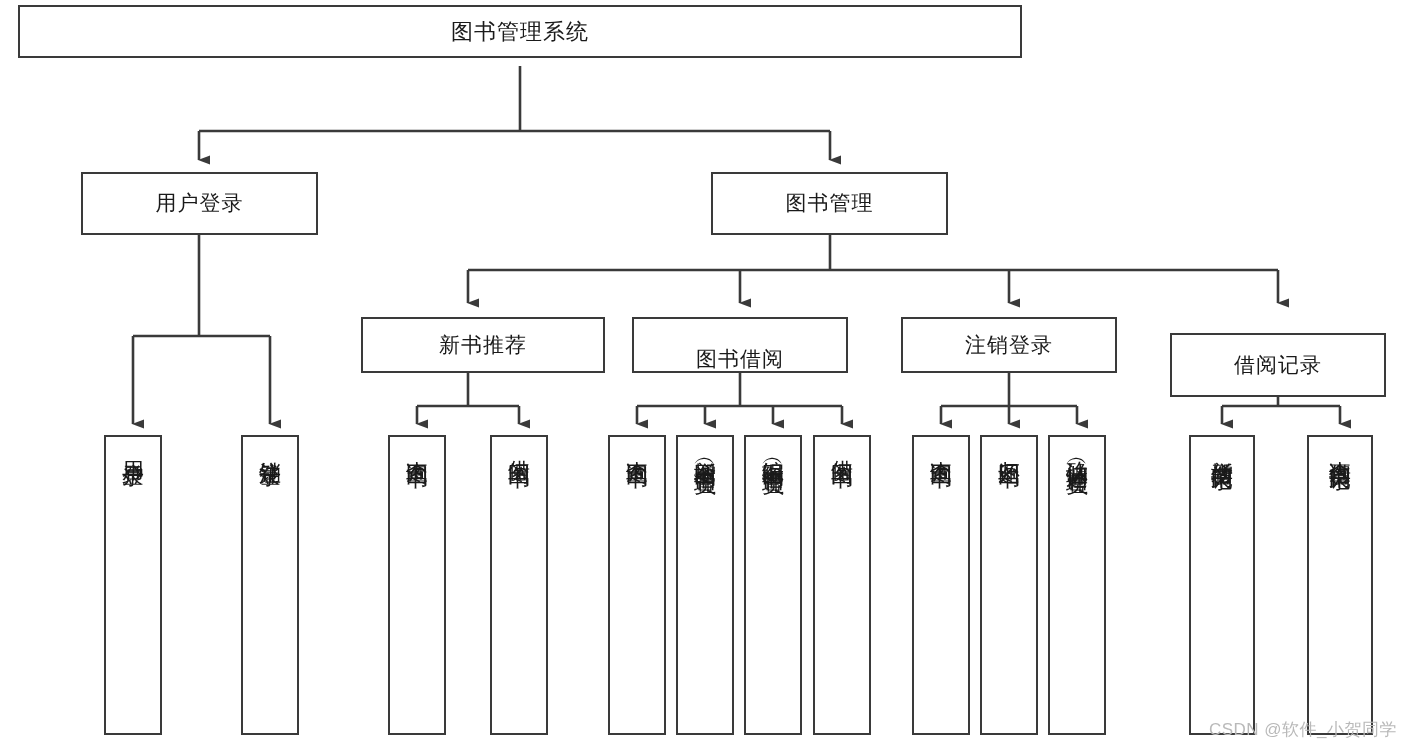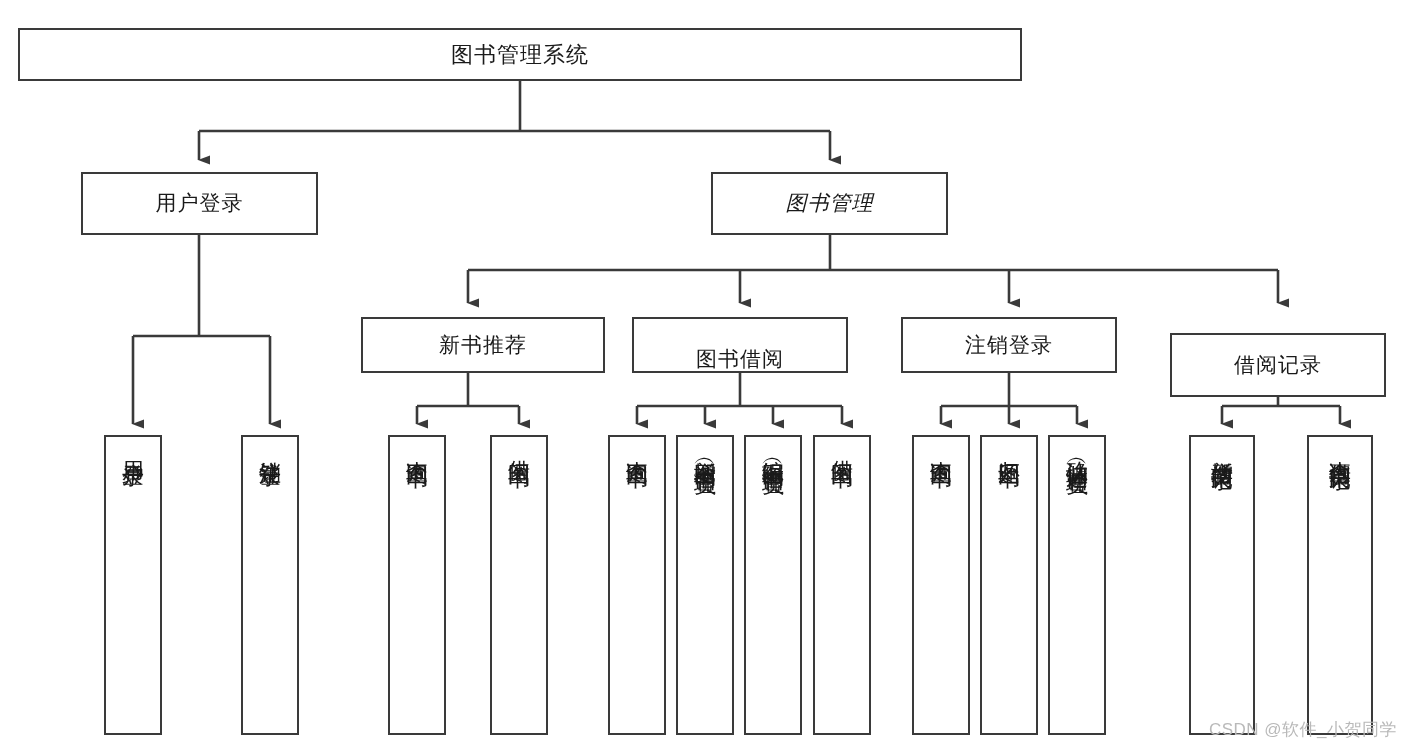--- a/index.html
+++ b/index.html
@@ -117,28 +117,28 @@
       <path d="M1009,406 L1009,424" marker-end="url(#arw)"></path>
       <path d="M1077,406 L1077,424" marker-end="url(#arw)"></path>
 
       <path d="M1278,373 L1278,406"></path>
       <path d="M1222,406 L1340,406"></path>
       <path d="M1222,406 L1222,424" marker-end="url(#arw)"></path>
       <path d="M1340,406 L1340,424" marker-end="url(#arw)"></path>
     </g>
   </svg>
 
-  <div class="node root" style="left:18px; top:28px; width:1004px; height:53px;">
+  <div class="node root" style="left:18px; top:5px; width:1004px; height:53px;">
     <span class="lbl">图书管理系统</span>
   </div>
 
   <div class="node" style="left:81px; top:172px; width:237px; height:63px;">
     <span class="lbl">用户登录</span>
   </div>
-  <div class="node" style="left:711px; top:172px; width:237px; height:63px;font-style:italic;">
+  <div class="node" style="left:711px; top:172px; width:237px; height:63px;">
     <span class="lbl">图书管理</span>
   </div>
 
   <div class="node" style="left:361px; top:317px; width:244px; height:56px;">
     <span class="lbl">新书推荐</span>
   </div>
   <div class="node" style="left:632px; top:317px; width:216px; height:56px;align-items:flex-end;">
     <span class="lbl">图书借阅</span>
   </div>
   <div class="node" style="left:901px; top:317px; width:216px; height:56px;">

